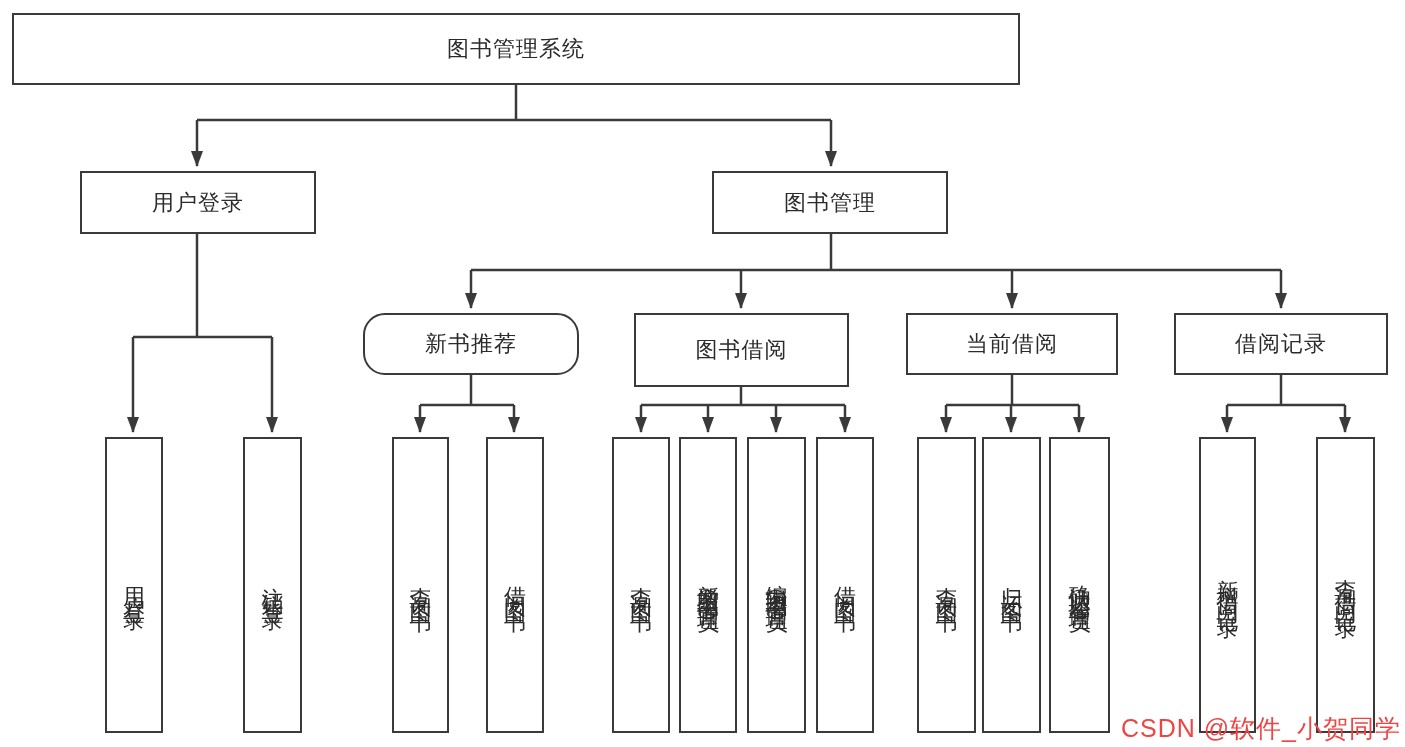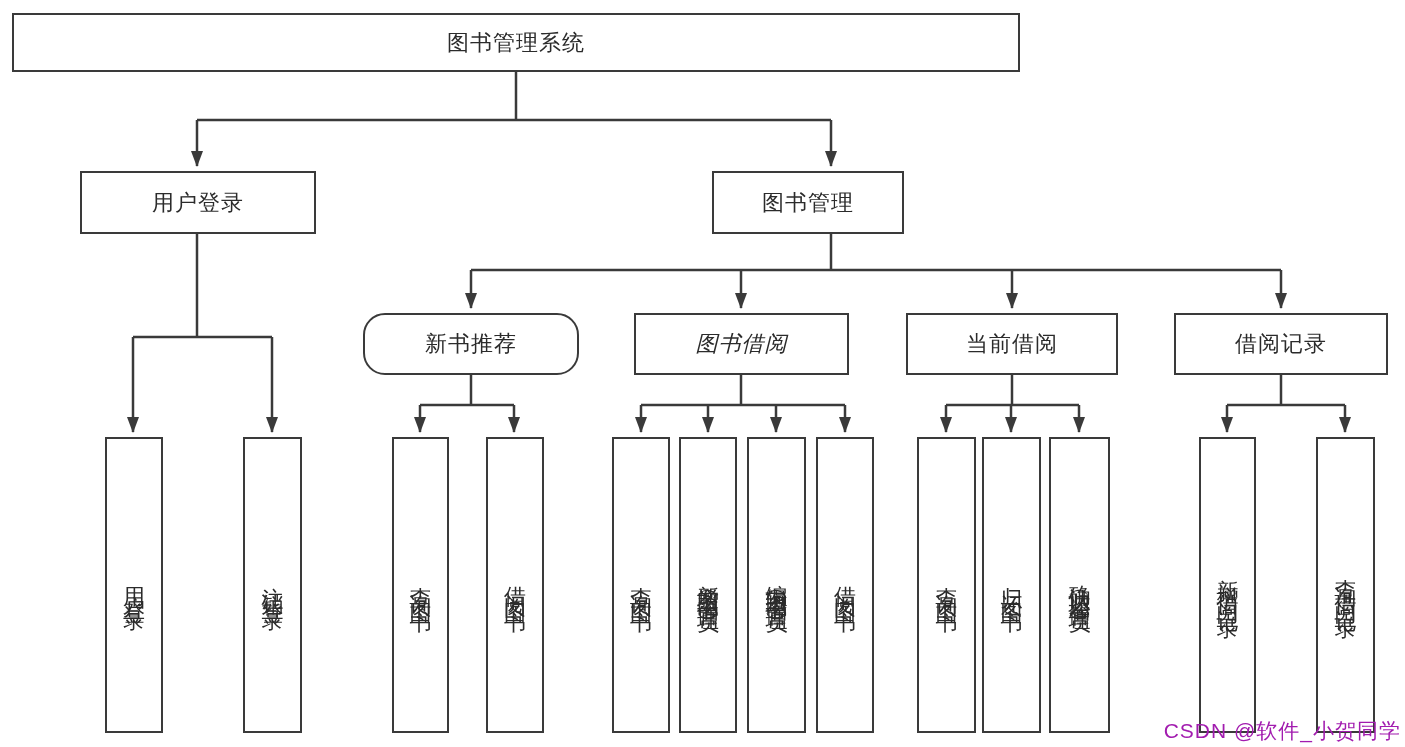--- a/index.html
+++ b/index.html
@@ -39,47 +39,47 @@
     text-orientation: mixed;
     letter-spacing: 8px;
     font-size: 22px;
     line-height: 1;
     padding: 6px 0;
   }
   .node.leaf.long {
     letter-spacing: 4px;
   }
   
-  #n-root   { left: 12px;   top: 13px;  width: 1008px; height: 59px; }
+  #n-root   { left: 12px;   top: 13px;  width: 1008px; height: 72px; }
   #n-login  { left: 80px;   top: 171px; width: 236px;  height: 63px; }
-  #n-mgmt   { left: 712px;  top: 171px; width: 192px;  height: 63px; }
+  #n-mgmt   { left: 712px;  top: 171px; width: 236px;  height: 63px; }
   #n-newb   { left: 363px;  top: 313px; width: 216px;  height: 62px; border-radius: 22px; }
-  #n-borr   { left: 634px;  top: 313px; width: 215px;  height: 62px; font-style: italic; }
+  #n-borr   { left: 634px;  top: 313px; width: 215px;  height: 74px; }
   #n-curr   { left: 906px;  top: 313px; width: 212px;  height: 62px; text-align: right; }
   #n-rec    { left: 1174px; top: 313px; width: 214px;  height: 62px; }
   .leaf     { top: 437px; height: 296px; }
   #l-ulogin { left: 105px;  width: 58px; }
   #l-logout { left: 243px;  width: 59px; }
   #l-q1     { left: 392px;  width: 57px; }
   #l-b1     { left: 486px;  width: 58px; }
   #l-q2     { left: 612px;  width: 58px; }
   #l-add    { left: 679px;  width: 58px; }
   #l-edit   { left: 747px;  width: 59px; }
   #l-b2     { left: 816px;  width: 58px; }
   #l-q3     { left: 917px;  width: 59px; }
   #l-ret    { left: 982px;  width: 59px; }
   #l-conf   { left: 1049px; width: 61px; }
   #l-addr   { left: 1199px; width: 57px; }
   #l-qr     { left: 1316px; width: 59px; }
   #watermark {
     position: absolute;
     right: 4px;
     bottom: 2px;
-    font-size: 21px;
-    color: #a21caf;
+    font-size: 25px;
+    color: #ef4444;
     letter-spacing: 1px;
     z-index: 3;
     white-space: nowrap;
   }
 </style>
 </head>
 <body>
 
 <div id="stage">
 

